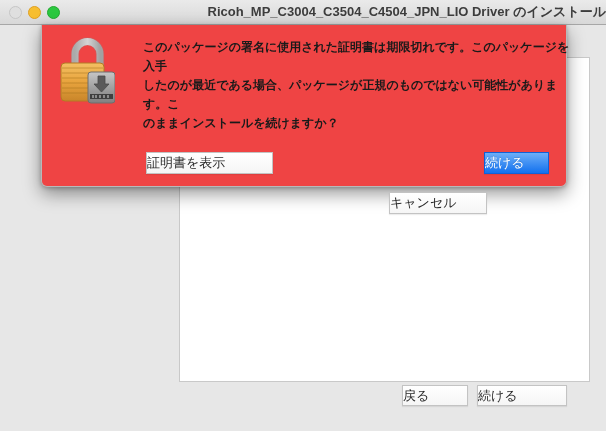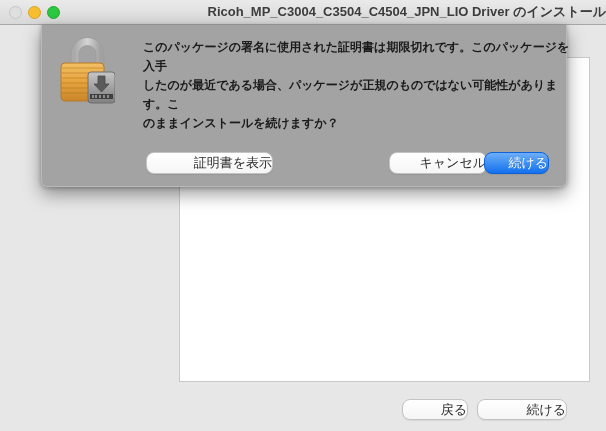--- a/index.html
+++ b/index.html
@@ -28,51 +28,51 @@
   .traffic.mini  { left: 28px; background: #f7be30; border: 1px solid #dfa023; }
   .traffic.zoomb { left: 47px; background: #2bc840; border: 1px solid #24a930; }
 
   
   .content-panel {
     position: absolute; left: 179px; top: 57px; width: 411px; height: 325px;
     background: #ffffff;
     border: 1px solid #c9c9c9;
     box-sizing: border-box;
   }
-  .footer-buttons { position: absolute; top: 399px; left: 0; width: 606px; height: 22px; }
+  .footer-buttons { position: absolute; top: 385px; left: 0; width: 606px; height: 22px; }
   .btn {
     position: absolute; height: 21px; box-sizing: border-box;
     background: linear-gradient(180deg, #ffffff 0%, #f5f5f5 100%);
-    border: 1px solid #c3c3c3; border-radius: 8px;
-    font-size: 13px; color: #2b2b2b; text-align: right; line-height: 19px;
+    border: 1px solid #c3c3c3; border-radius: 0;
+    font-size: 13px; color: #2b2b2b; text-align: left; line-height: 19px;
     box-shadow: 0 1px 1px rgba(0,0,0,0.07);
     cursor: default; white-space: nowrap; padding: 0;
     font-family: "Liberation Sans", "DejaVu Sans", sans-serif;
   }
   .btn-back { left: 402px; top: 0; width: 66px; }
   .btn-continue-footer { left: 477px; top: 0; width: 90px; }
 
   
   .sheet {
     position: absolute; left: 41px; top: 25px; width: 526px; height: 162px;
-    background: #a3a3a3;
+    background: #ef4444;
     border: 1px solid #b9b9b9; border-top: none;
     border-radius: 0 0 6px 6px;
     box-sizing: border-box;
     box-shadow: 0 7px 18px rgba(0,0,0,0.40), 0 1px 4px rgba(0,0,0,0.25);
   }
   .sheet-icon { position: absolute; left: 17px; top: 12px; width: 56px; height: 67px; }
   .sheet-message {
     position: absolute; left: 101px; top: 13px; width: 428px;
     font-size: 12px; font-weight: bold; color: #1a1a1a;
     line-height: 19px; white-space: pre-line; letter-spacing: 0;
   }
   .sheet .btn { top: 127px; height: 22px; line-height: 20px; }
   .btn-cert   { left: 104px; width: 127px; }
-  .btn-cancel { left: 347px; width: 98px; }
+  .btn-cancel { left: 347px; width: 98px; margin-top: 40px; }
   .btn-continue-sheet {
     left: 442px; width: 65px;
     background: linear-gradient(180deg, #6caef8 0%, #1271ee 100%);
     border: 1px solid #1161d6; color: #ffffff;
     text-shadow: 0 -1px 0 rgba(0,0,0,0.15);
   }
 </style>
 </head>
 <body>
 

